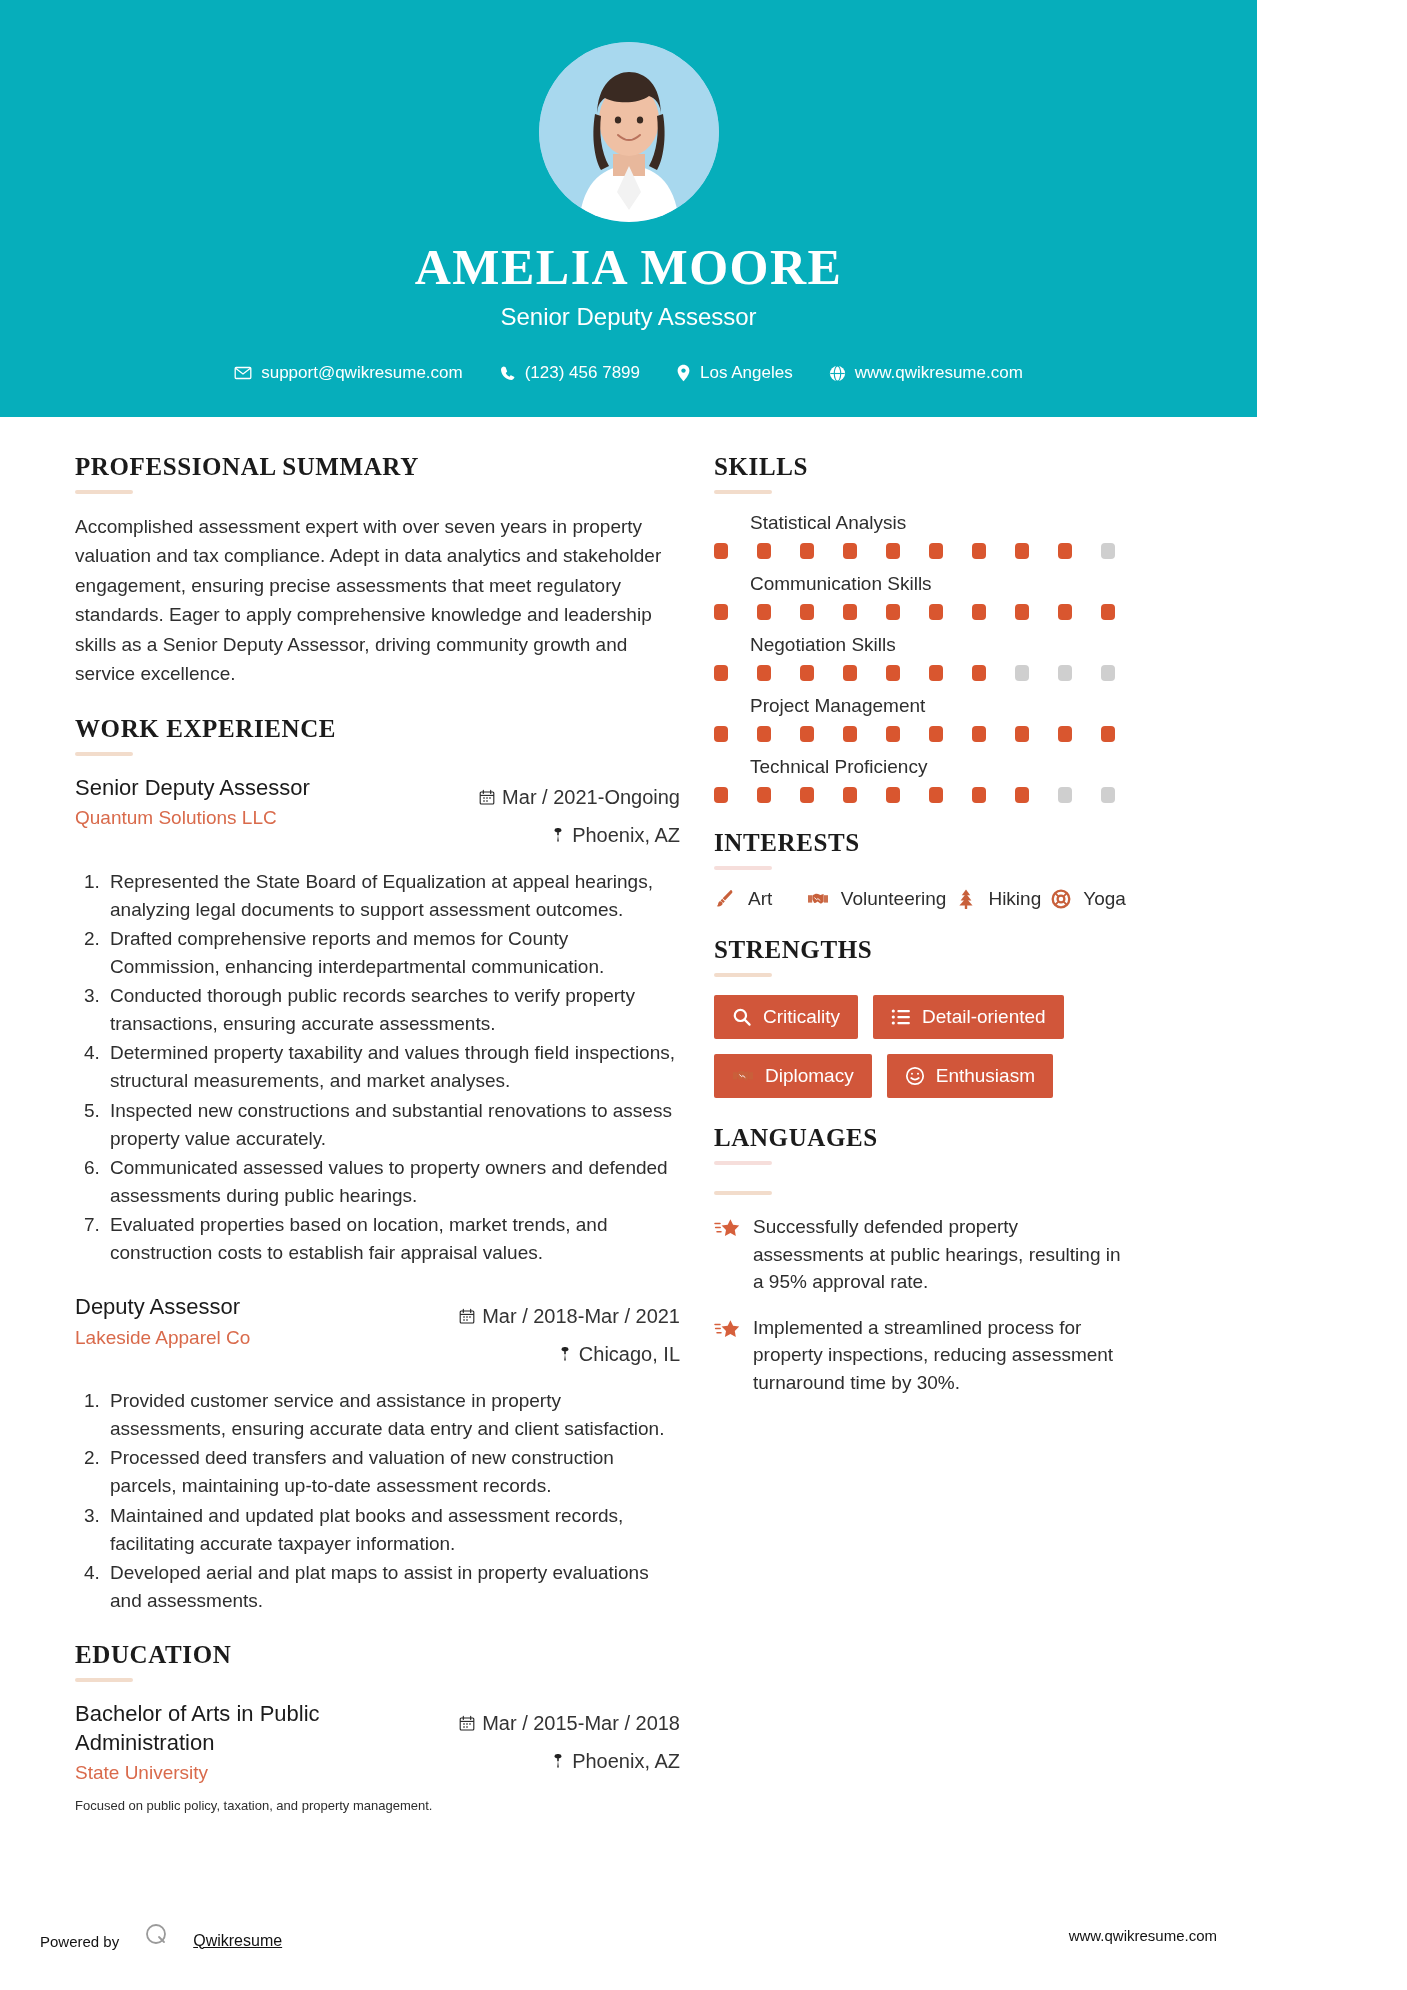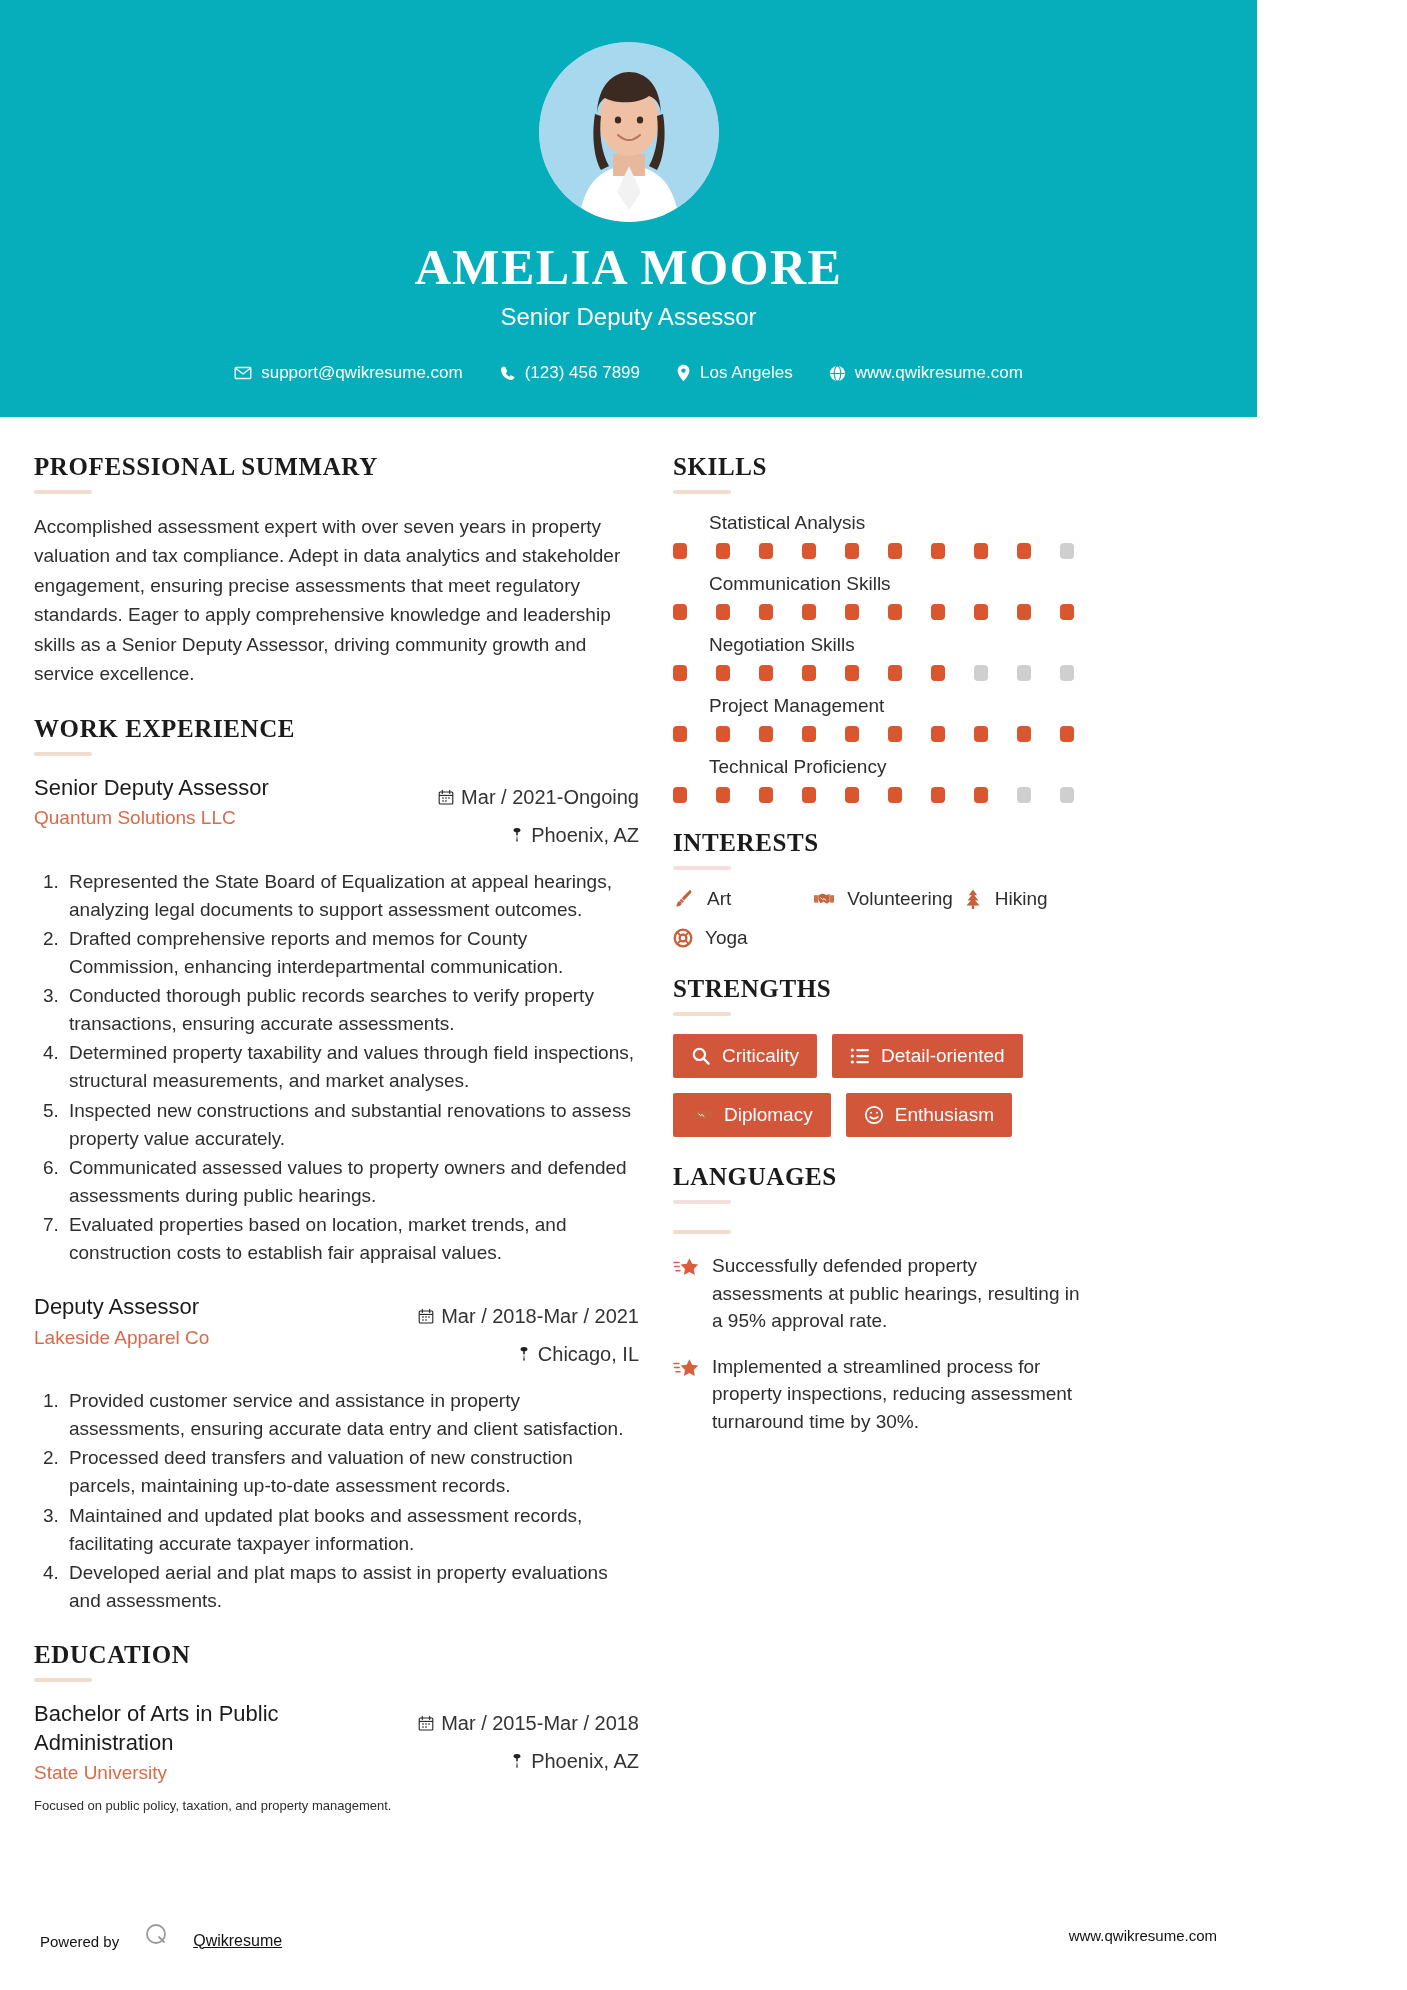--- a/index.html
+++ b/index.html
@@ -63,21 +63,21 @@
   }
   .contact-item svg { display: block; }
 
   
   .body-grid {
     display: flex;
     padding: 36px 34px 0 34px;
     gap: 34px;
     align-items: flex-start;
   }
-  .col-left { width: 605px; flex: 0 0 605px; }
+  .col-left { width: 605px; flex: 0 0 605px; margin-left: 41px; }
   .col-right { width: 420px; flex: 0 0 420px; }
 
   
   .sec-title {
     font-family: "Liberation Serif", serif;
     font-weight: bold;
     font-size: 25px;
     letter-spacing: 0.6px;
     color: #1b1b1b;
     text-transform: uppercase;
@@ -165,21 +165,21 @@
     border-radius: 4px;
     background: #CFCFCF;
     margin-right: 29px;
   }
   .dot:last-child { margin-right: 0; }
   .dot.on { background: #D9562F; }
 
   
   .interest-grid {
     display: grid;
-    grid-template-columns: 1fr 1fr 1fr;
+    grid-template-columns: 1fr 1fr 1fr 1fr;
     row-gap: 17px;
     column-gap: 10px;
   }
   .interest-item {
     display: flex;
     align-items: center;
     gap: 12px;
     font-size: 19px;
     color: #2e2e2e;
   }

